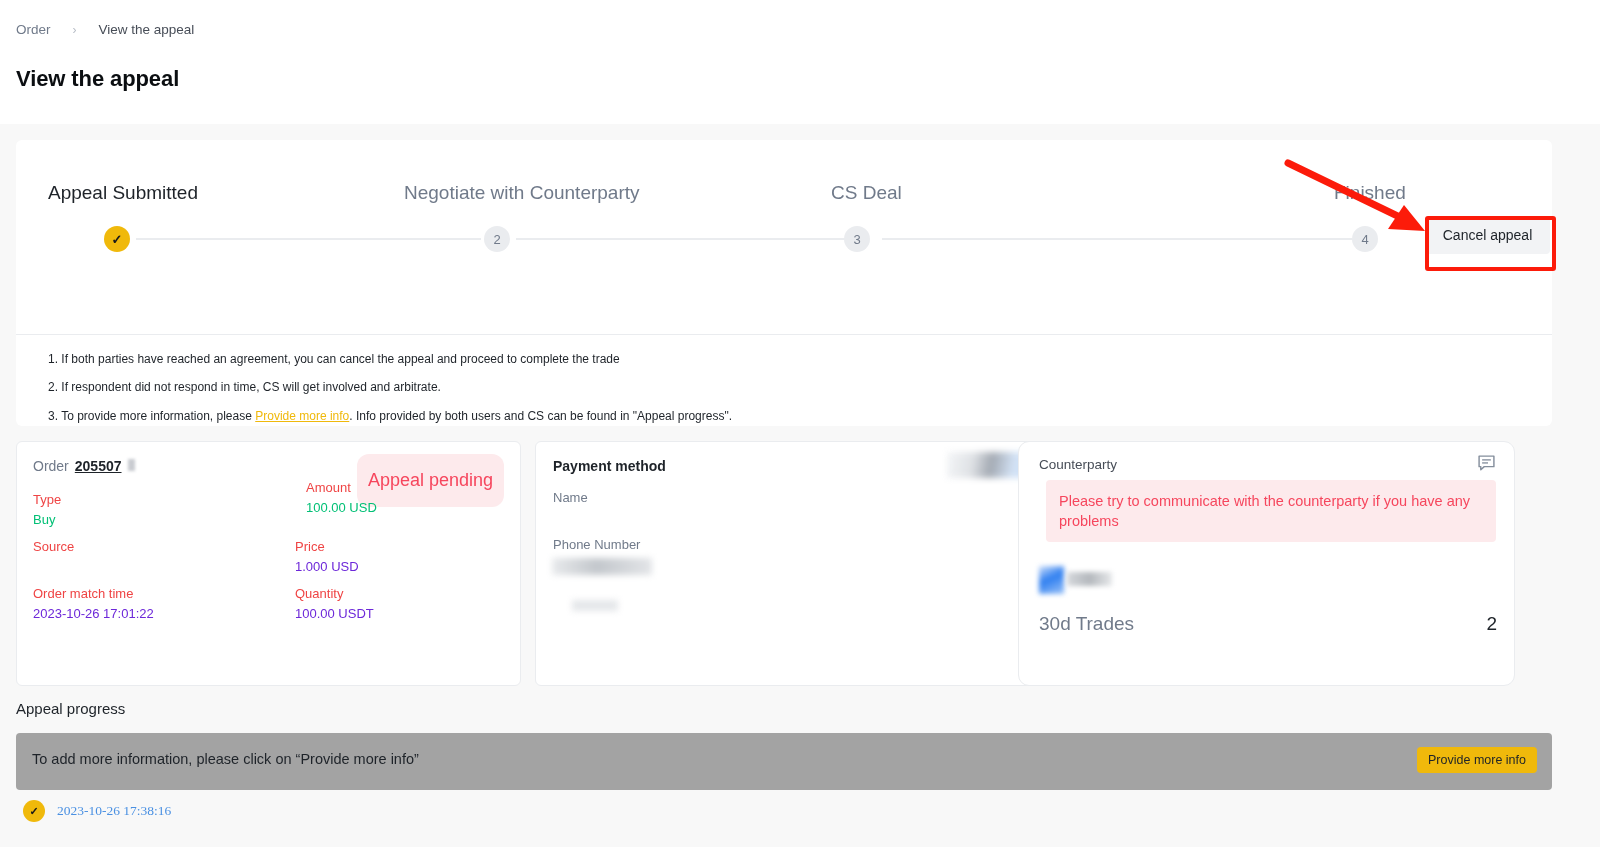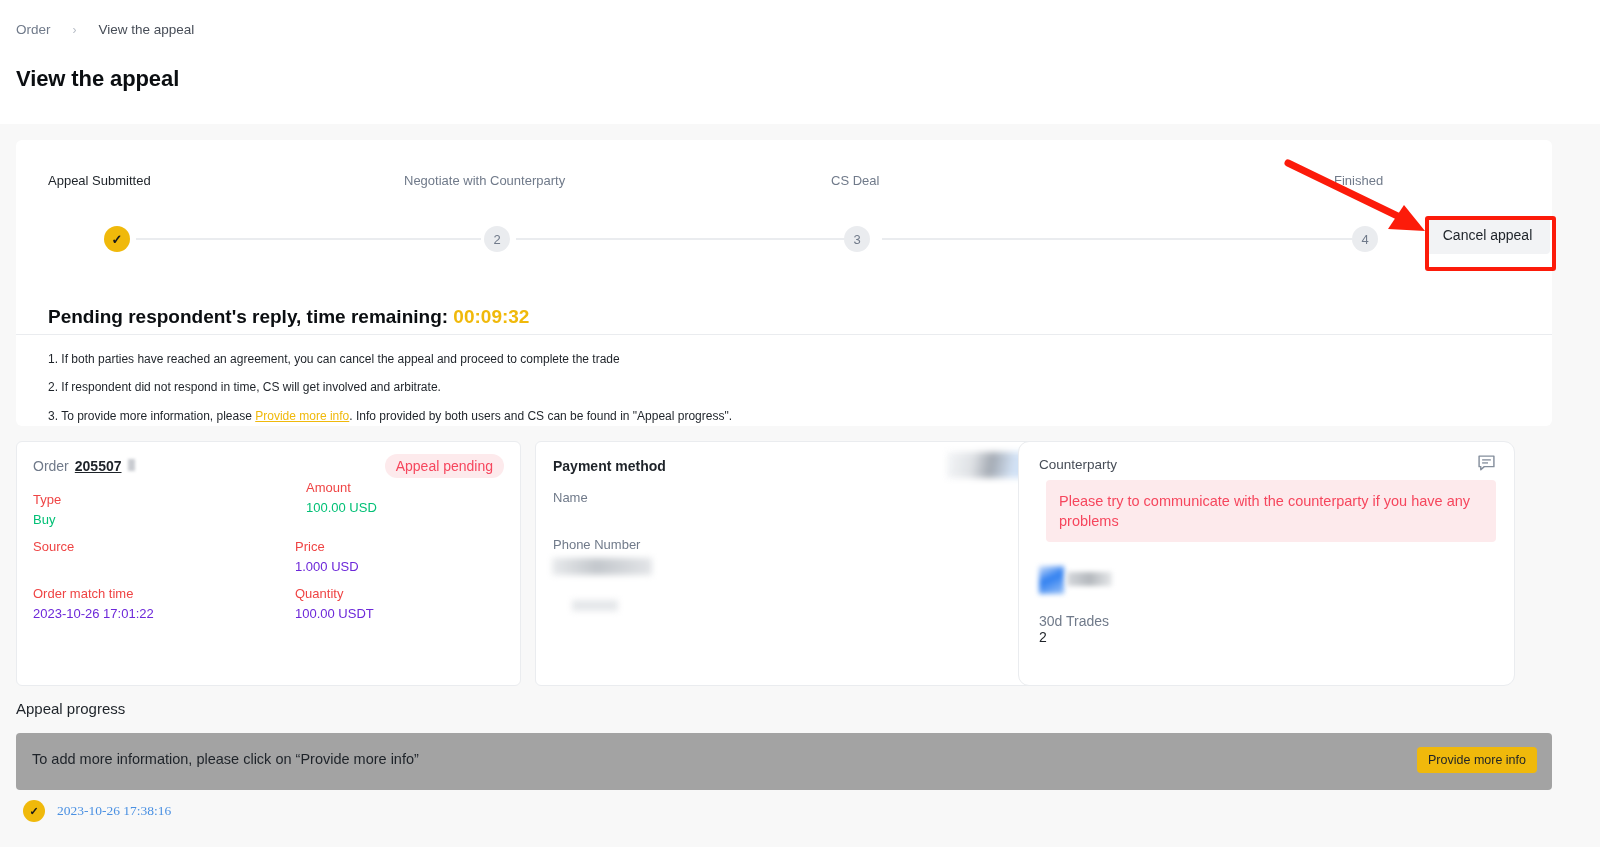--- a/index.html
+++ b/index.html
@@ -37,21 +37,21 @@
 
   
   .panel {
     position: absolute; left: 16px; top: 140px; width: 1536px; height: 286px;
     background: #ffffff; border-radius: 6px;
   }
 
   
   .stepper { position: absolute; left: 0; top: 0; width: 100%; height: 130px; }
   .step-label {
-    position: absolute; top: 33px; font-size: 13px; white-space: nowrap;
+    position: absolute; top: 42px; font-size: 19px; white-space: nowrap;
   }
   .step-label.active { color: #1e2329; }
   .step-label.idle { color: #707a8a; }
   .sl1 { left: 32px; }
   .sl2 { left: 388px; }
   .sl3 { left: 815px; }
   .sl4 { left: 1318px; }
 
   .track { position: absolute; top: 98px; left: 88px; width: 1320px; height: 2px; }
   .track .line {
@@ -117,22 +117,22 @@
 
   .order-head { position: absolute; left: 16px; top: 16px; display: flex; align-items: baseline; gap: 6px; }
   .order-lbl { font-size: 14px; color: #707a8a; }
   .order-no { font-size: 14px; font-weight: 700; color: #1e2329; text-decoration: underline; }
   .redact-inline {
     display: inline-block; width: 7px; height: 12px; background: #c9ccd1;
     filter: blur(1.6px); vertical-align: -1px;
   }
   .badge {
     position: absolute; right: 16px; top: 12px;
-    background: #fdeaec; color: #f6465d; font-size: 14px;
-    padding: 4px 11px; border-radius: 12px; white-space: nowrap; text-align: center;
+    background: #fdeaec; color: #f6465d; font-size: 18px;
+    padding: 16px 11px; border-radius: 12px; white-space: nowrap; text-align: center;
   }
 
   .kv { position: absolute; }
   .kv .k { font-size: 13px; color: #ef4444; line-height: 1.5; }
   .kv .v { font-size: 13px; color: #6d28d9; line-height: 1.5; }
   .kv .v.green { color: #02c076; }
 
   .ka { left: 16px; top: 48px; }
   .kb { left: 16px; top: 95px; }
   .kc { left: 16px; top: 142px; }
@@ -175,22 +175,21 @@
     filter: blur(2.4px);
   }
   .cp-name {
     position: absolute; left: 28px; top: 6px; width: 45px; height: 14px;
     background: linear-gradient(90deg,#d5d8dc 0%,#b4b8bd 50%,#e6e8ea 100%);
     filter: blur(2.4px);
   }
   .cp-stat {
     position: absolute; left: 20px; width: 458px;
     display: flex; justify-content: space-between; align-items: baseline;
-    font-size: 14px;
-    flex-direction: column;
+    font-size: 19px;
   }
   .cp-stat .lbl { color: #707a8a; }
   .cp-stat .val { color: #1e2329; }
   .cs1 { top: 171px; }
   .cs2 { top: 208px; }
 
   
   .ap-title {
     position: absolute; left: 16px; top: 700px; font-size: 15px; color: #1e2329;
   }
@@ -249,24 +248,20 @@
         <div class="node n2">2</div>
         <div class="node n3">3</div>
         <div class="node n4">4</div>
       </div>
     </div>
 
     <div class="cancel-wrap">
       <button class="cancel-btn">Cancel appeal</button>
     </div>
 
-    <div class="pending">
-      <span>Pending respondent's reply, time remaining:</span>
-      <span class="timer">00:09:32</span>
-    </div>
 
     <div class="hr"></div>
 
     <div class="notes">
       <div class="note">1. If both parties have reached an agreement, you can cancel the appeal and proceed to complete the trade</div>
       <div class="note">2. If respondent did not respond in time, CS will get involved and arbitrate.</div>
       <div class="note">
         <span>3. To provide more information, please </span><span class="link-yellow">Provide more info</span><span>. Info provided by both users and CS can be found in "Appeal progress".</span>
       </div>
     </div>

